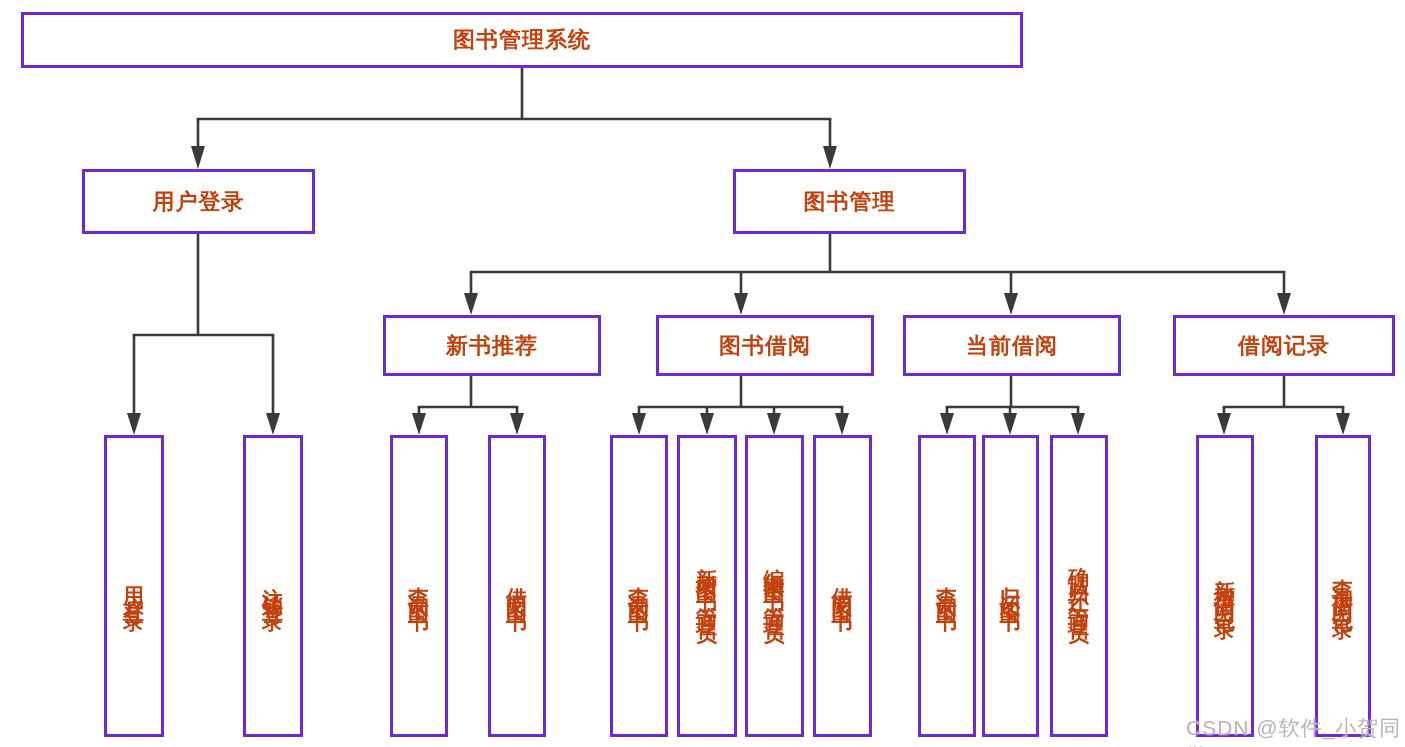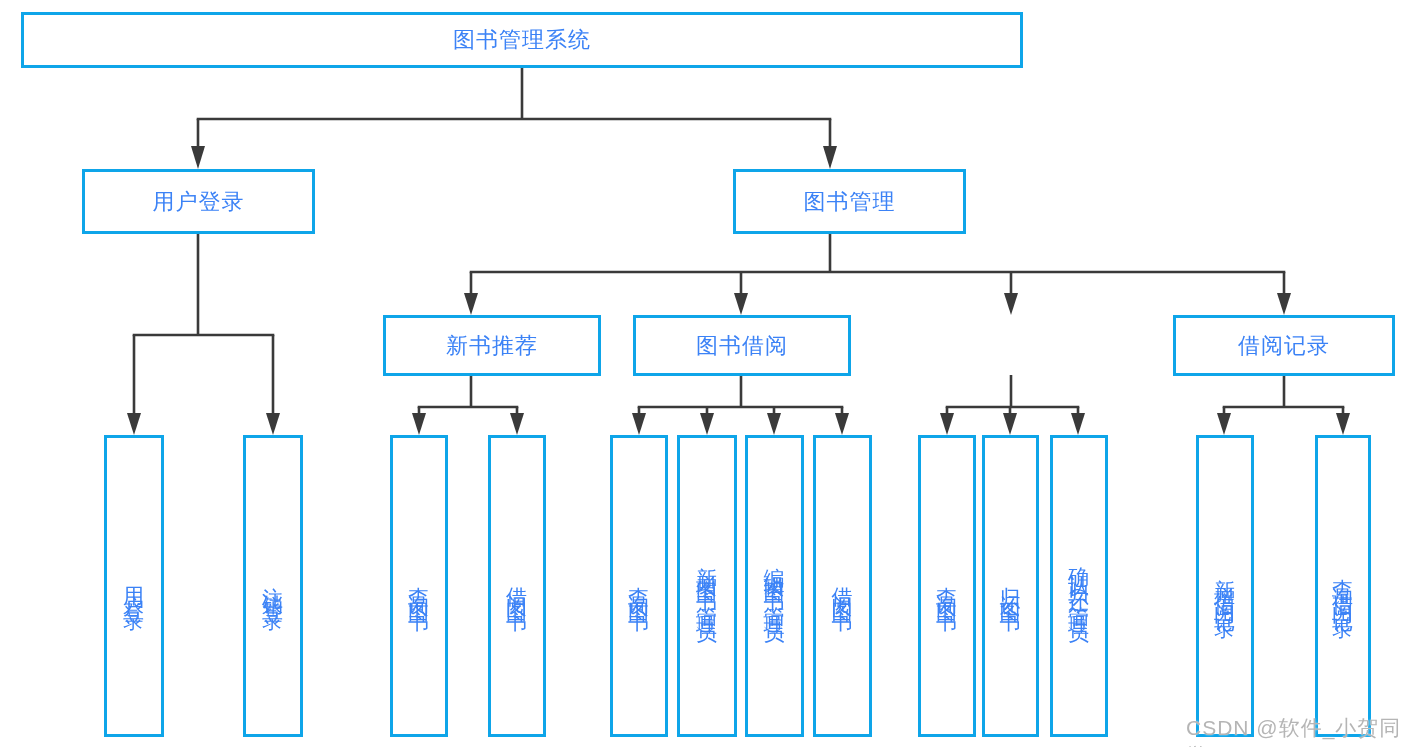--- a/index.html
+++ b/index.html
@@ -19,29 +19,30 @@
     position: absolute;
     left: 0;
     top: 0;
     width: 1405px;
     height: 747px;
     pointer-events: none;
   }
   .node {
     position: absolute;
     box-sizing: border-box;
-    border: 3px solid #0ea5e9;
+    border: 3px solid #6d28d9;
     background: #ffffff;
     display: flex;
     align-items: center;
     justify-content: center;
-    color: #3b82f6;
+    color: #c2410c;
     font-size: 22px;
     letter-spacing: 1px;
     white-space: nowrap;
+    font-weight: bold;
   }
   .node.lvl4 {
     font-size: 21px;
     letter-spacing: 0;
     white-space: normal;
   }
   .vtext {
     writing-mode: vertical-rl;
     text-orientation: mixed;
     letter-spacing: 8px;
@@ -56,21 +57,21 @@
     letter-spacing: 1px;
     z-index: 5;
     text-shadow: 0 0 2px rgba(255,255,255,0.8);
   }
   
   #n-root   { left: 21px;  top: 12px;  width: 1002px; height: 56px; }
   #n-login  { left: 82px;  top: 169px; width: 233px;  height: 65px; }
   #n-mgmt   { left: 713px; top: 169px; width: 233px;  height: 65px; margin-left: 20px; }
 
   #n-newbook { left: 383px;  top: 315px; width: 218px; height: 61px; }
-  #n-borrow  { left: 633px;  top: 315px; width: 218px; height: 61px; }
+  #n-borrow  { left: 656px;  top: 315px; width: 218px; height: 61px; }
   #n-current { left: 903px;  top: 315px; width: 218px; height: 61px; }
   #n-records { left: 1173px; top: 315px; width: 222px; height: 61px; }
 
   .lvl4 { top: 435px; height: 302px; }
   #l-a1 { left: 104px;  width: 60px; }
   #l-a2 { left: 243px;  width: 60px; }
   #l-b1 { left: 390px;  width: 58px; }
   #l-b2 { left: 488px;  width: 58px; }
   #l-c1 { left: 610px;  width: 58px; }
   #l-c2 { left: 677px;  width: 60px; }
@@ -160,20 +161,21 @@
     </g>
   </svg>
 
   <div class="node" id="n-root">图书管理系统</div>
 
   <div class="node" id="n-login">用户登录</div>
   <div class="node" id="n-mgmt">图书管理</div>
 
   <div class="node" id="n-newbook">新书推荐</div>
   <div class="node" id="n-borrow">图书借阅</div>
+  <div class="node" id="n-current">当前借阅</div>
   <div class="node" id="n-records">借阅记录</div>
 
   <div class="node lvl4" id="l-a1">
     <span class="vtext">用户登录</span>
   </div>
   <div class="node lvl4" id="l-a2">
     <span class="vtext">注销登录</span>
   </div>
 
   <div class="node lvl4" id="l-b1">

